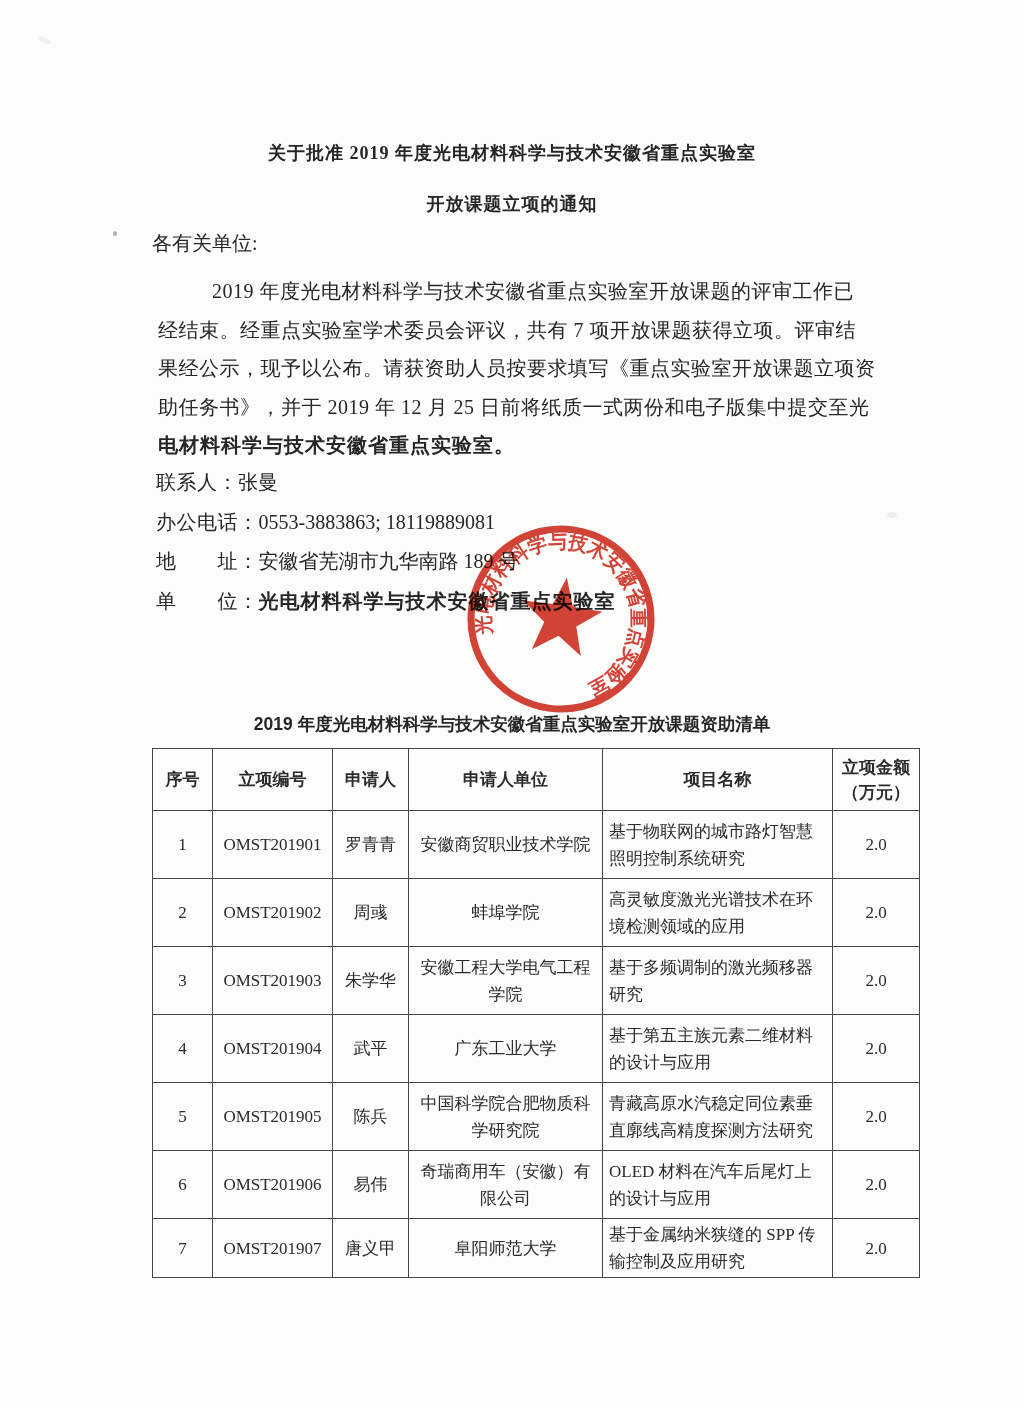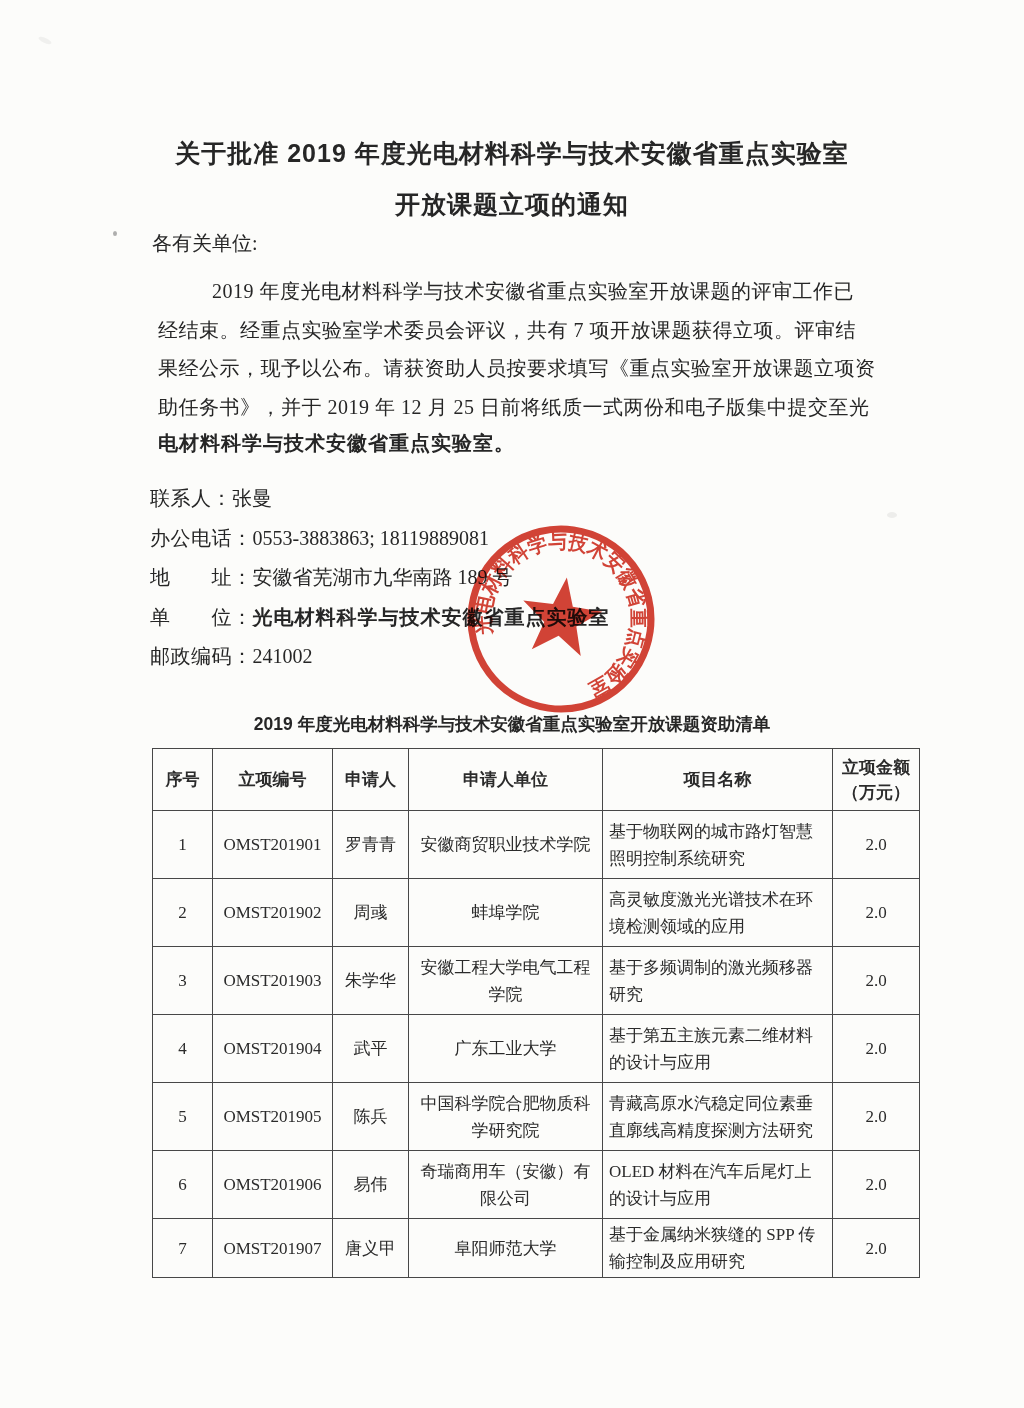--- a/index.html
+++ b/index.html
@@ -4,31 +4,31 @@
 <style>
   html,body { margin:0; padding:0; background:#e8e8e8; }
   .page {
     position:relative; width:1024px; height:1408px; margin:0 auto;
     background:#fcfcfa; overflow:hidden;
     font-family:"Liberation Serif","DejaVu Serif",serif; color:#262626;
   }
   
   .title-block { position:absolute; top:128px; left:0; width:100%; text-align:center; }
   .title-line {
-    font-family:Liberation Sans, sans-serif;
-    font-weight:bold; font-size:25px; line-height:51px; letter-spacing:1px;
+    font-family:Liberation Serif, serif;
+    font-weight:bold; font-size:18px; line-height:51px; letter-spacing:1px;
   }
   
   .salutation { position:absolute; top:230px; left:152px; font-size:20px; }
   .body-para  { position:absolute; top:272px; left:158px; width:740px; }
   .body-line  { font-size:20px; line-height:38.6px; white-space:nowrap; letter-spacing:.5px; }
   .body-line.indent { text-indent:54px; }
-  .body-line.bold   { font-family:Liberation Mono, monospace; font-weight:bold; letter-spacing:1px; }
+  .body-line.bold   { font-family:Liberation Sans, sans-serif; font-weight:bold; letter-spacing:1px; }
   
-  .contacts { position:absolute; top:463px; left:150px;margin-top:16px; }
+  .contacts { position:absolute; top:463px; left:156px; }
   .contact-row { font-size:20px; line-height:39.6px; white-space:nowrap; }
   .c-label { letter-spacing:.5px; }
   .c-value.bold { font-family:"Liberation Sans","DejaVu Sans",sans-serif; font-weight:bold; letter-spacing:1px; }
   
   .seal {
     position:absolute; left:461px; top:519px; width:200px; height:200px;
     opacity:.9; mix-blend-mode:multiply; pointer-events:none;
   }
   
   .table-title {
@@ -80,23 +80,20 @@
       <span class="c-label">联系人：</span><span class="c-value">张曼</span>
     </div>
     <div class="contact-row">
       <span class="c-label">办公电话：</span><span class="c-value">0553-3883863; 18119889081</span>
     </div>
     <div class="contact-row">
       <span class="c-label">地　　址：</span><span class="c-value">安徽省芜湖市九华南路 189 号</span>
     </div>
     <div class="contact-row">
       <span class="c-label">单　　位：</span><span class="c-value bold">光电材料科学与技术安徽省重点实验室</span>
-    </div>
-    <div class="contact-row">
-      <span class="c-label">邮政编码：</span><span class="c-value">241002</span>
     </div>
   </div>
 
   <div class="seal">
     <svg viewBox="0 0 200 200" width="200" height="200">
       <g transform="rotate(8 100 100)">
         <circle cx="100" cy="100" r="90" fill="none" stroke="#d02f21" stroke-width="7"></circle>
         <path id="sealArc" d="M 33.3 124.3 A 71 71 0 1 1 135.5 161.5" fill="none"></path>
         <text font-size="21" font-weight="bold" fill="#d02f21" font-family="Liberation Sans, DejaVu Sans, sans-serif">
           <textPath href="#sealArc" textLength="322" lengthAdjust="spacingAndGlyphs">光电材料科学与技术安徽省重点实验室</textPath>

